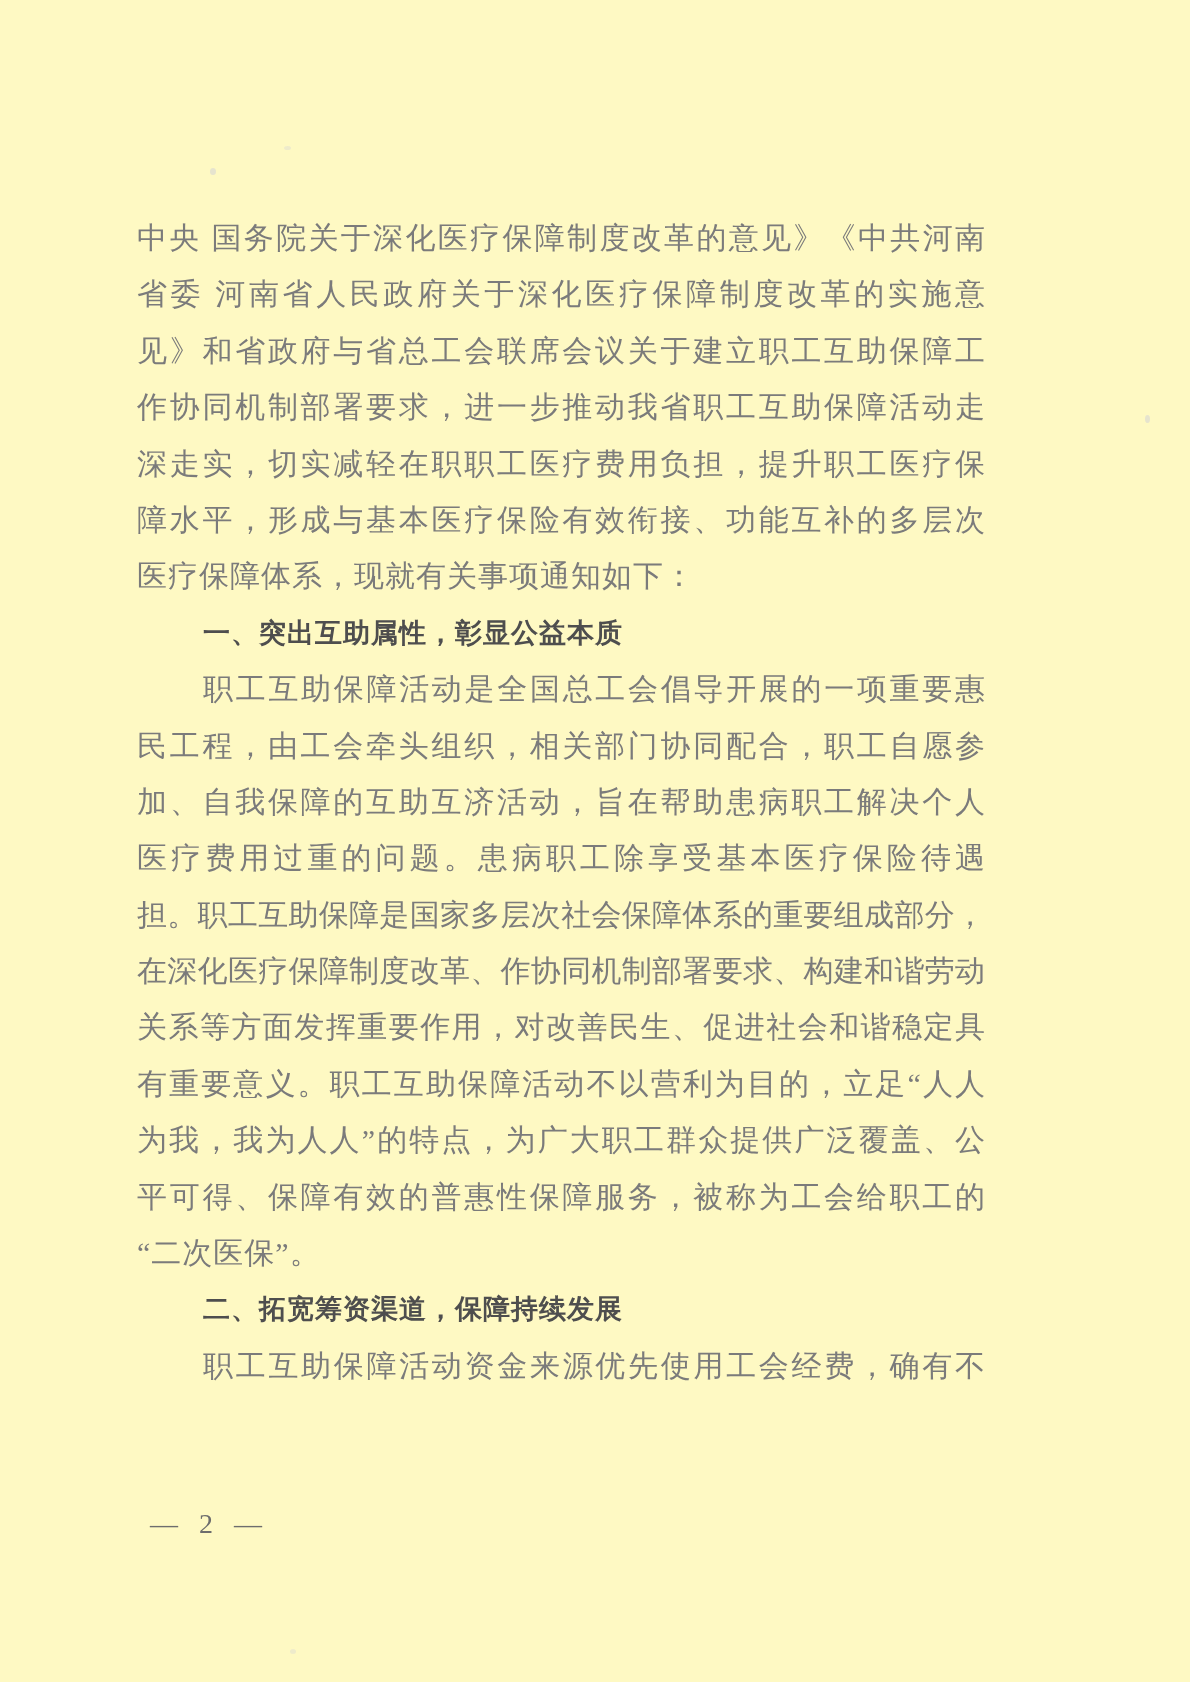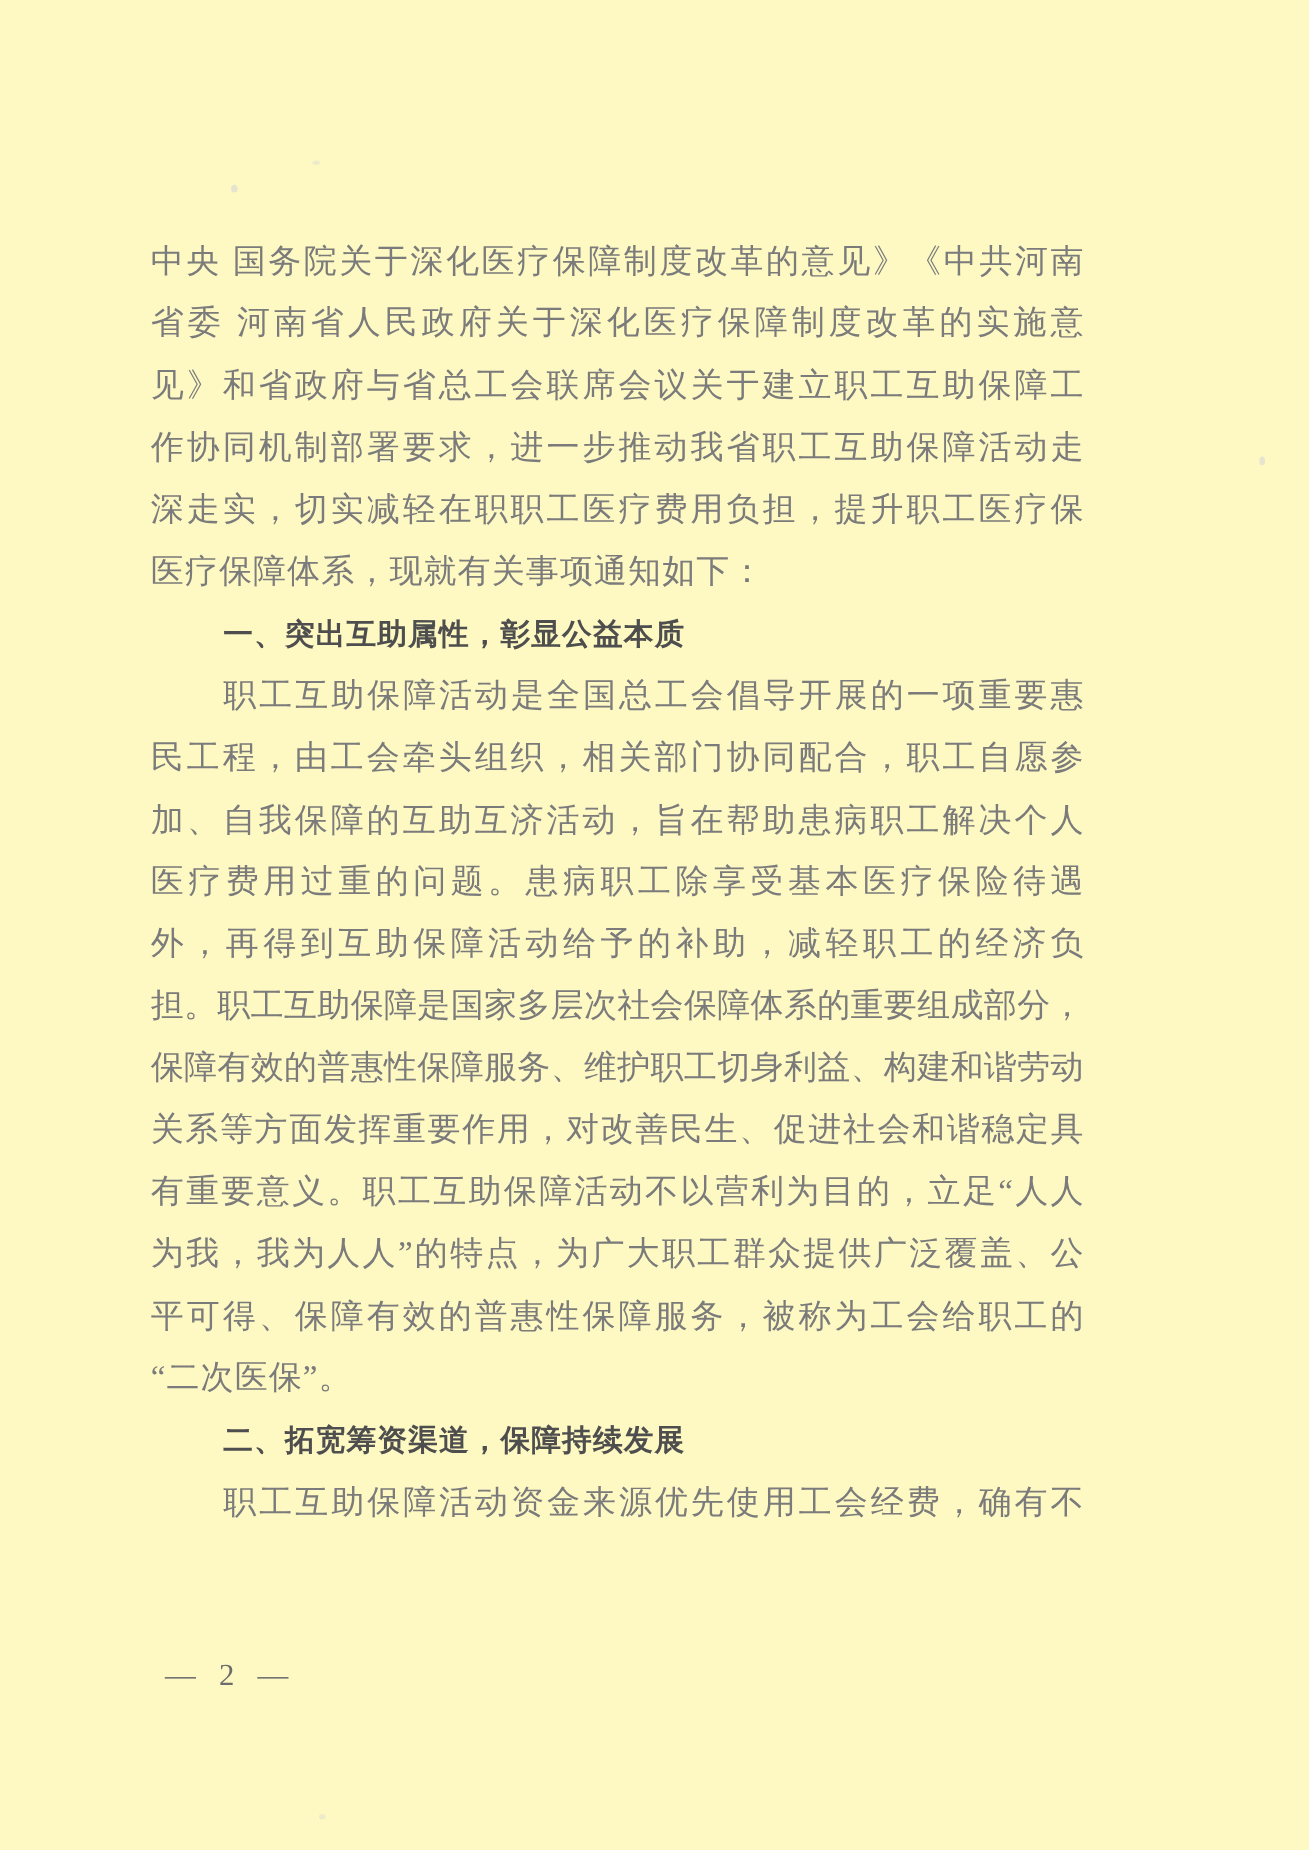--- a/index.html
+++ b/index.html
@@ -86,31 +86,31 @@
   <div class="speck s3"></div>
   <div class="speck s4"></div>
 
   <div class="body-text">
 
     <div class="line">中央 国务院关于深化医疗保障制度改革的意见》《中共河南</div>
     <div class="line">省委 河南省人民政府关于深化医疗保障制度改革的实施意</div>
     <div class="line">见》和省政府与省总工会联席会议关于建立职工互助保障工</div>
     <div class="line">作协同机制部署要求，进一步推动我省职工互助保障活动走</div>
     <div class="line">深走实，切实减轻在职职工医疗费用负担，提升职工医疗保</div>
+    <div class="line">障水平，形成与基本医疗保险有效衔接、功能互补的多层次</div>
     <div class="line no-stretch">医疗保障体系，现就有关事项通知如下：</div>
 
     <div class="line heading">一、突出互助属性，彰显公益本质</div>
 
     <div class="line indent">职工互助保障活动是全国总工会倡导开展的一项重要惠</div>
     <div class="line">民工程，由工会牵头组织，相关部门协同配合，职工自愿参</div>
     <div class="line">加、自我保障的互助互济活动，旨在帮助患病职工解决个人</div>
     <div class="line">医疗费用过重的问题。患病职工除享受基本医疗保险待遇</div>
-    <div class="line">外，再得到互助保障活动给予的补助，减轻职工的经济负</div>
     <div class="line">担。职工互助保障是国家多层次社会保障体系的重要组成部分，</div>
-    <div class="line">保障有效的普惠性保障服务、维护职工切身利益、构建和谐劳动</div>
+    <div class="line">在深化医疗保障制度改革、作协同机制部署要求、构建和谐劳动</div>
     <div class="line">关系等方面发挥重要作用，对改善民生、促进社会和谐稳定具</div>
     <div class="line">有重要意义。职工互助保障活动不以营利为目的，立足“人人</div>
     <div class="line">为我，我为人人”的特点，为广大职工群众提供广泛覆盖、公</div>
     <div class="line">平可得、保障有效的普惠性保障服务，被称为工会给职工的</div>
     <div class="line no-stretch">“二次医保”。</div>
 
     <div class="line heading">二、拓宽筹资渠道，保障持续发展</div>
 
     <div class="line indent">职工互助保障活动资金来源优先使用工会经费，确有不</div>
 

